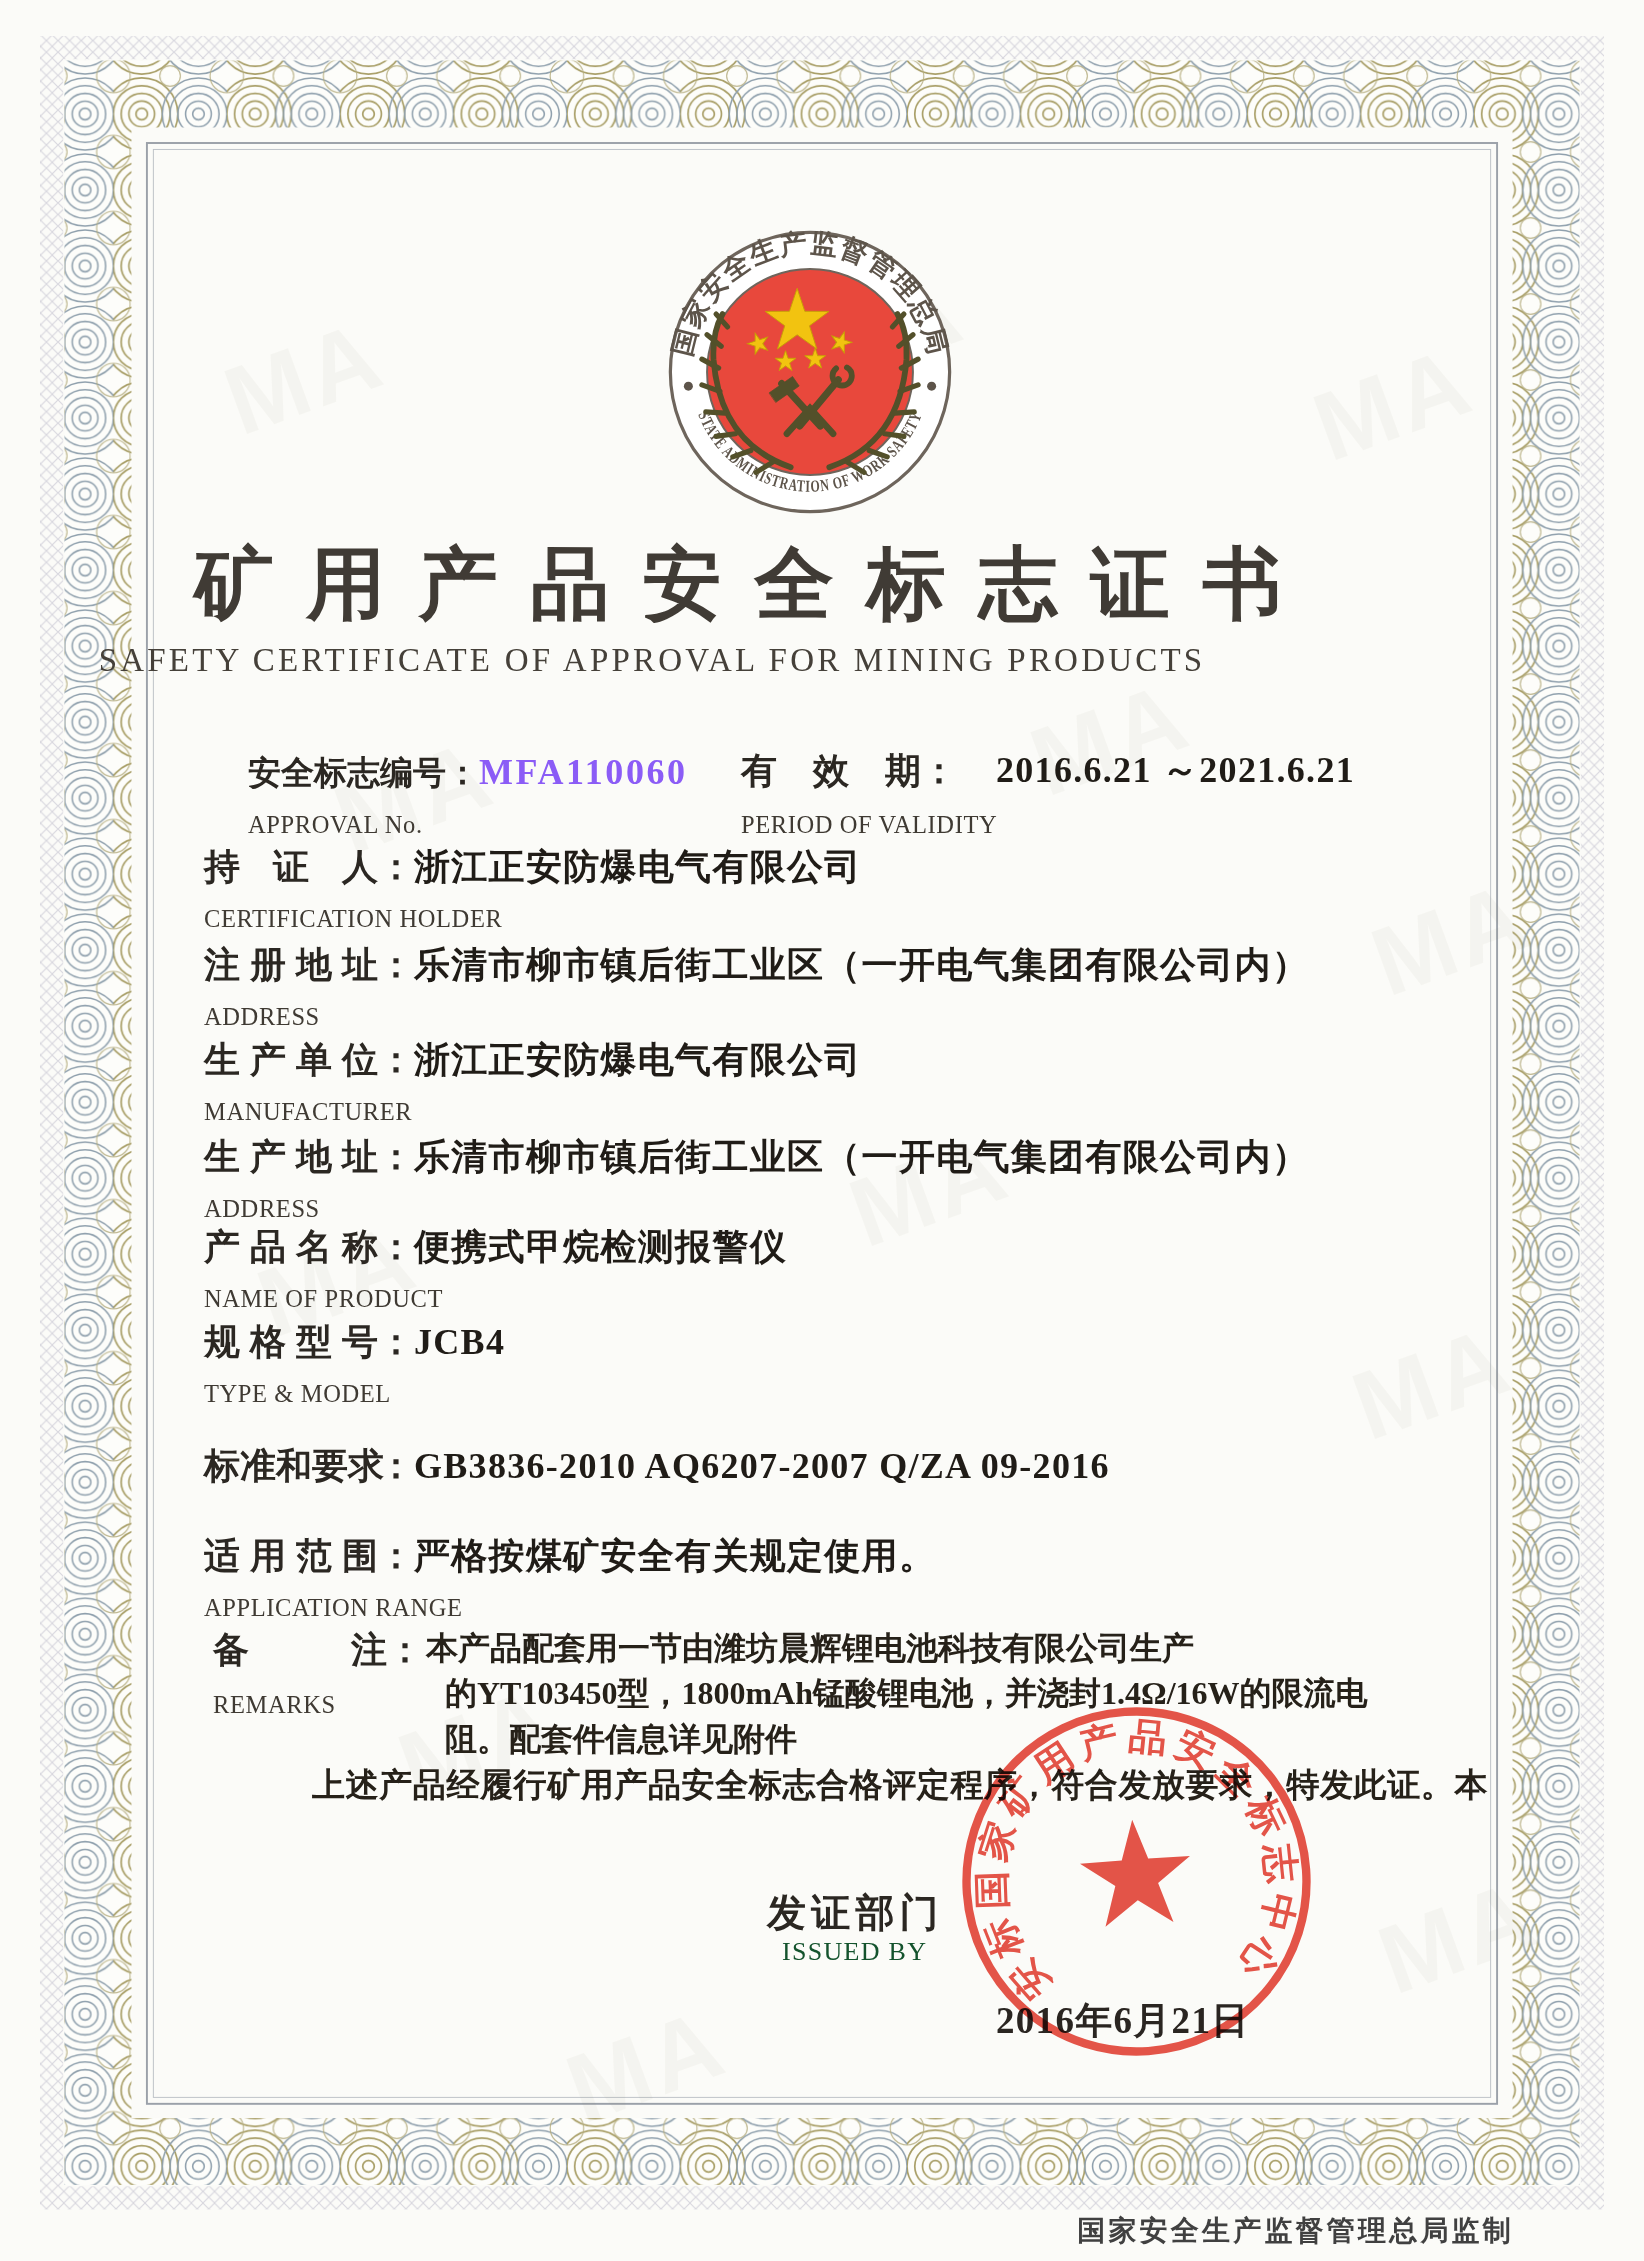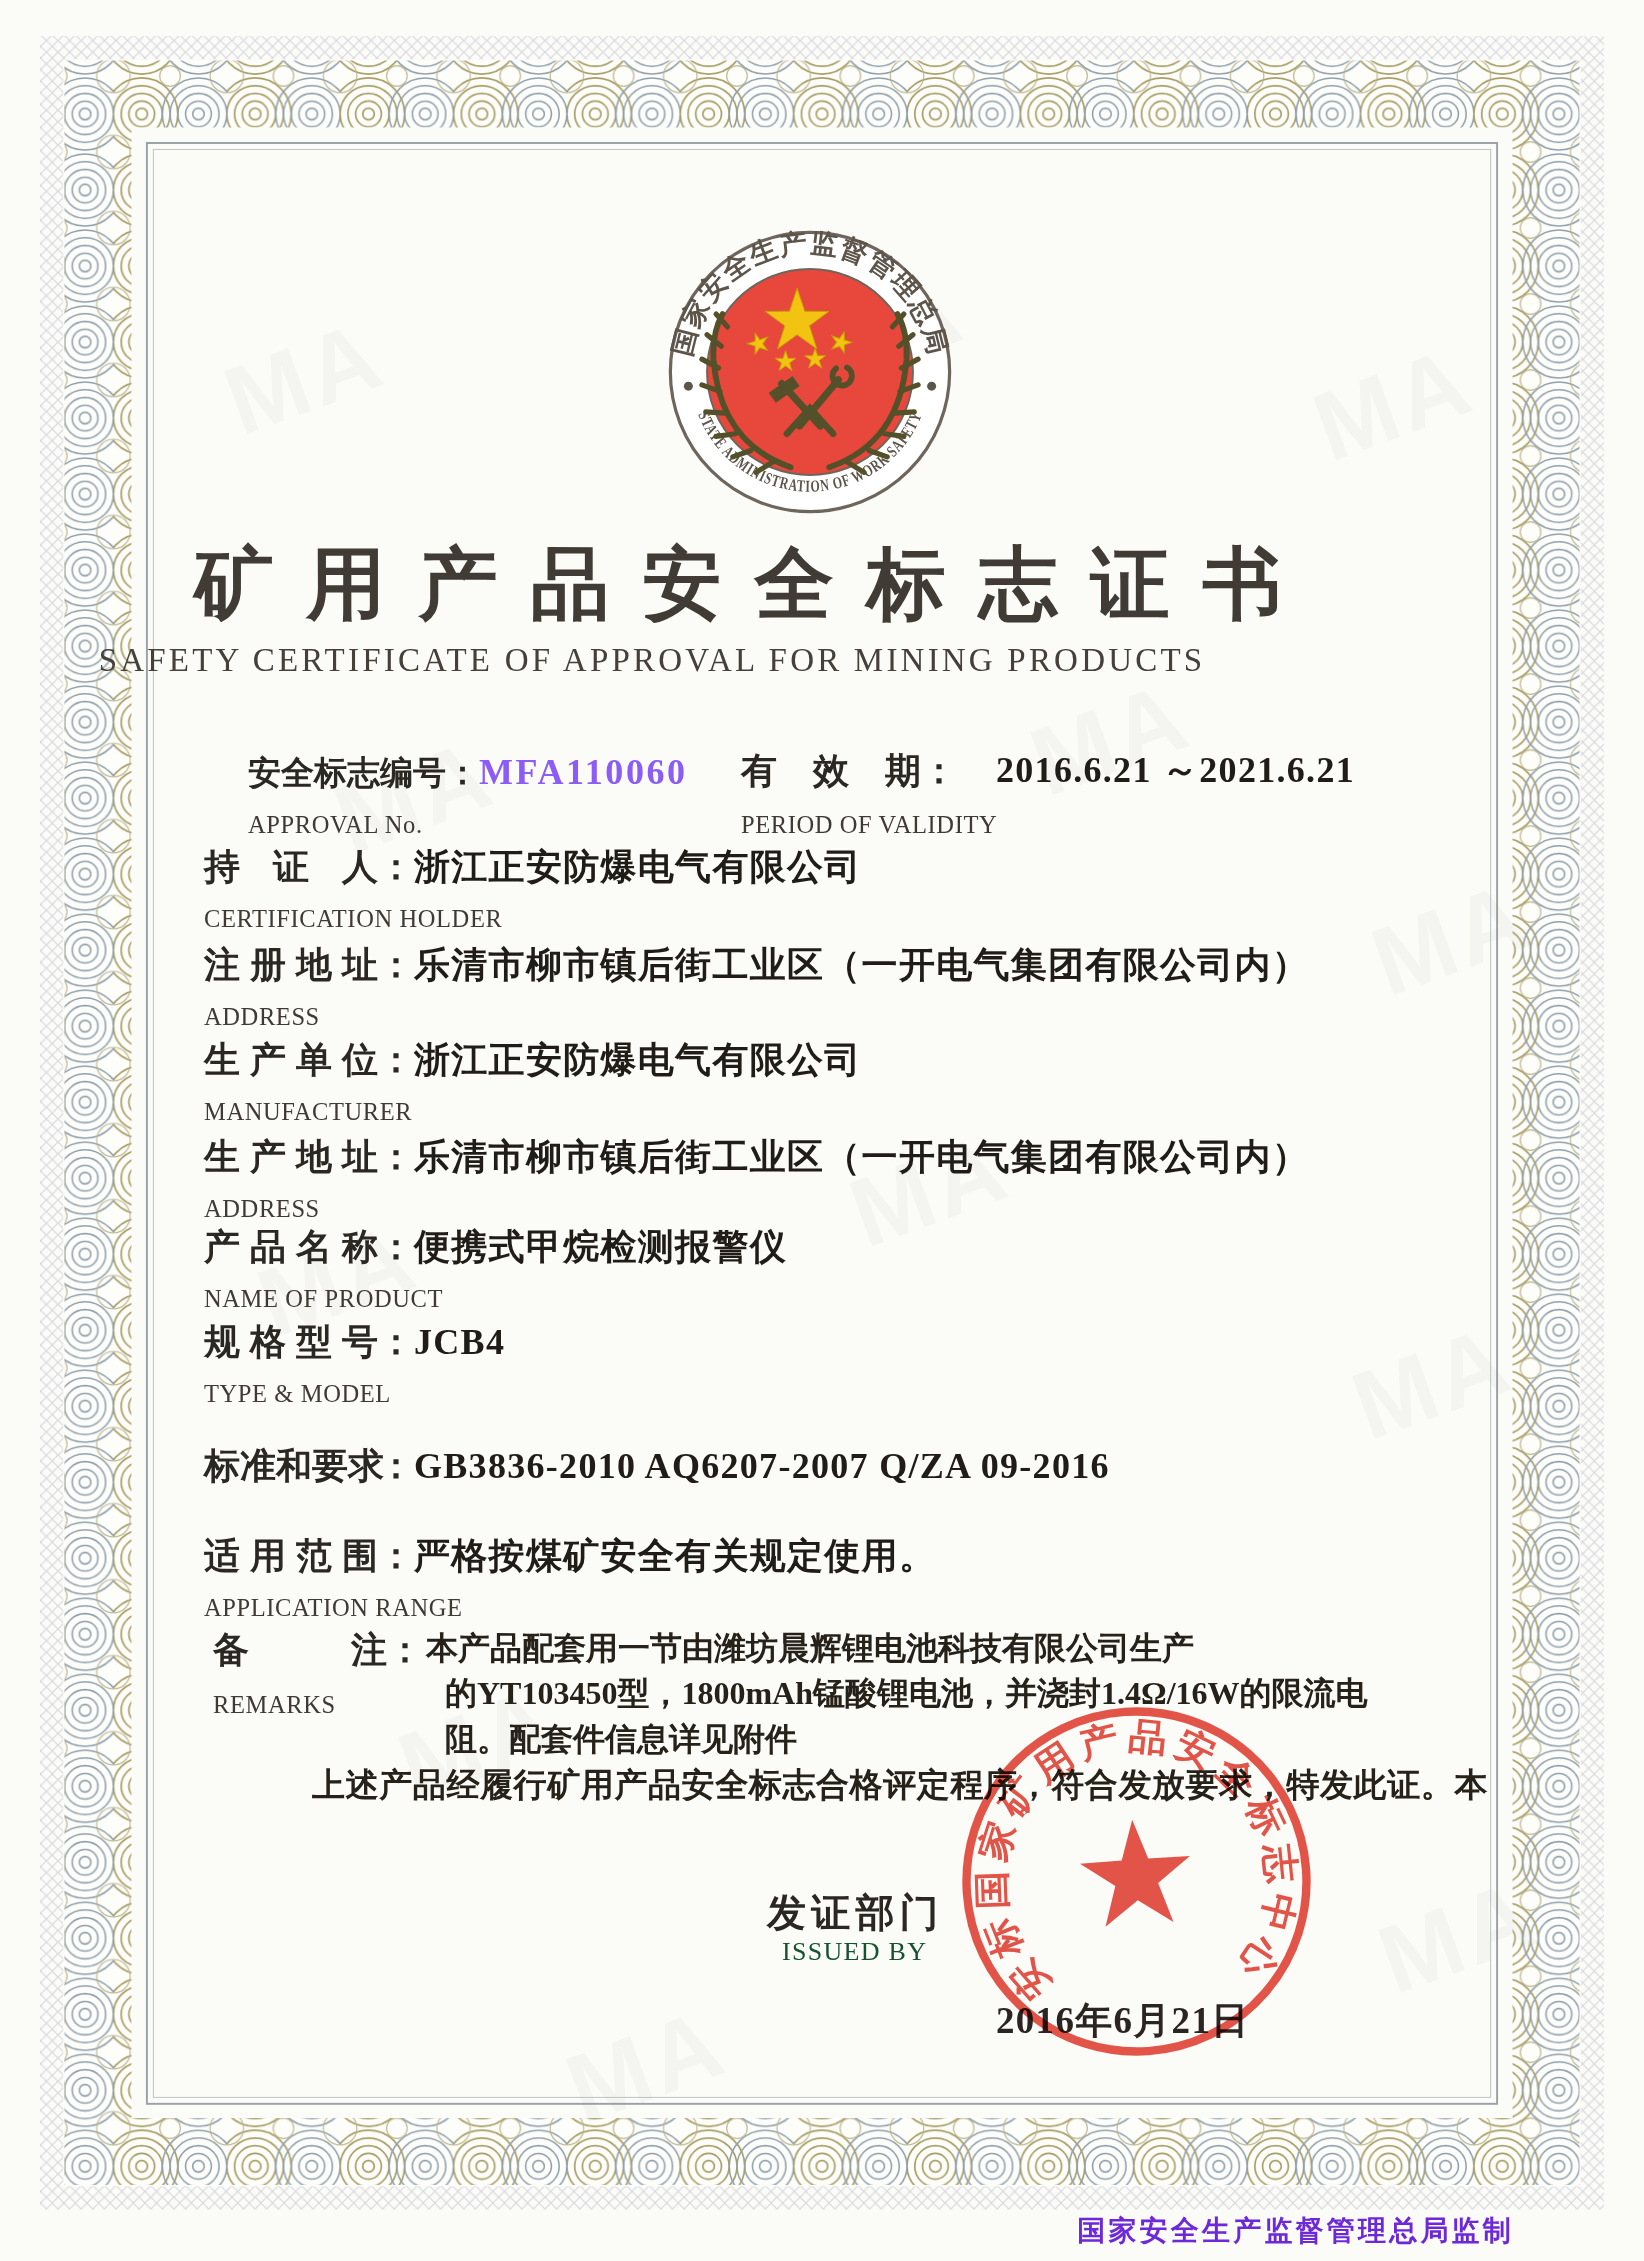--- a/index.html
+++ b/index.html
@@ -24,21 +24,21 @@
   .abs{position:absolute;white-space:nowrap;}
   .apr-lab{font-size:33px;font-weight:600;color:#2b2722;}
   .apr-val{font-size:36px;font-weight:600;color:#8b5cf6;letter-spacing:2.6px;text-align:right;}
   .stmt{font-size:33px;font-weight:600;color:#262119;letter-spacing:0.6px;}
   .rmk{font-size:32px;font-weight:600;color:#262119;}
   .dept{font-size:39px;font-weight:600;color:#2b2722;letter-spacing:5.2px;}
   .dept-en{font-size:26px;color:#14532d;letter-spacing:1.3px;}
   .date{font-size:37px;font-weight:600;color:#2a2521;letter-spacing:1.3px;}
   .stamp{position:absolute;left:953px;top:1698px;mix-blend-mode:multiply;opacity:.9;}
   .footer-caption{position:absolute;top:2212px;right:130px;font-size:28px;font-weight:600;
-    color:#6d28d9;letter-spacing:3.2px;white-space:nowrap;}
+    color:#404040;letter-spacing:3.2px;white-space:nowrap;}
 </style>
 </head>
 <body>
 
 <div class="page">
 
   <svg class="border-svg" width="1644" height="2261" viewBox="0 0 2552 3510">
     <defs>
       <pattern id="lat" width="18" height="18" patternUnits="userSpaceOnUse">
         <path d="M0,9 L9,0 L18,9 L9,18 Z" fill="none" stroke="#cfced8" stroke-width="1.6"></path>

